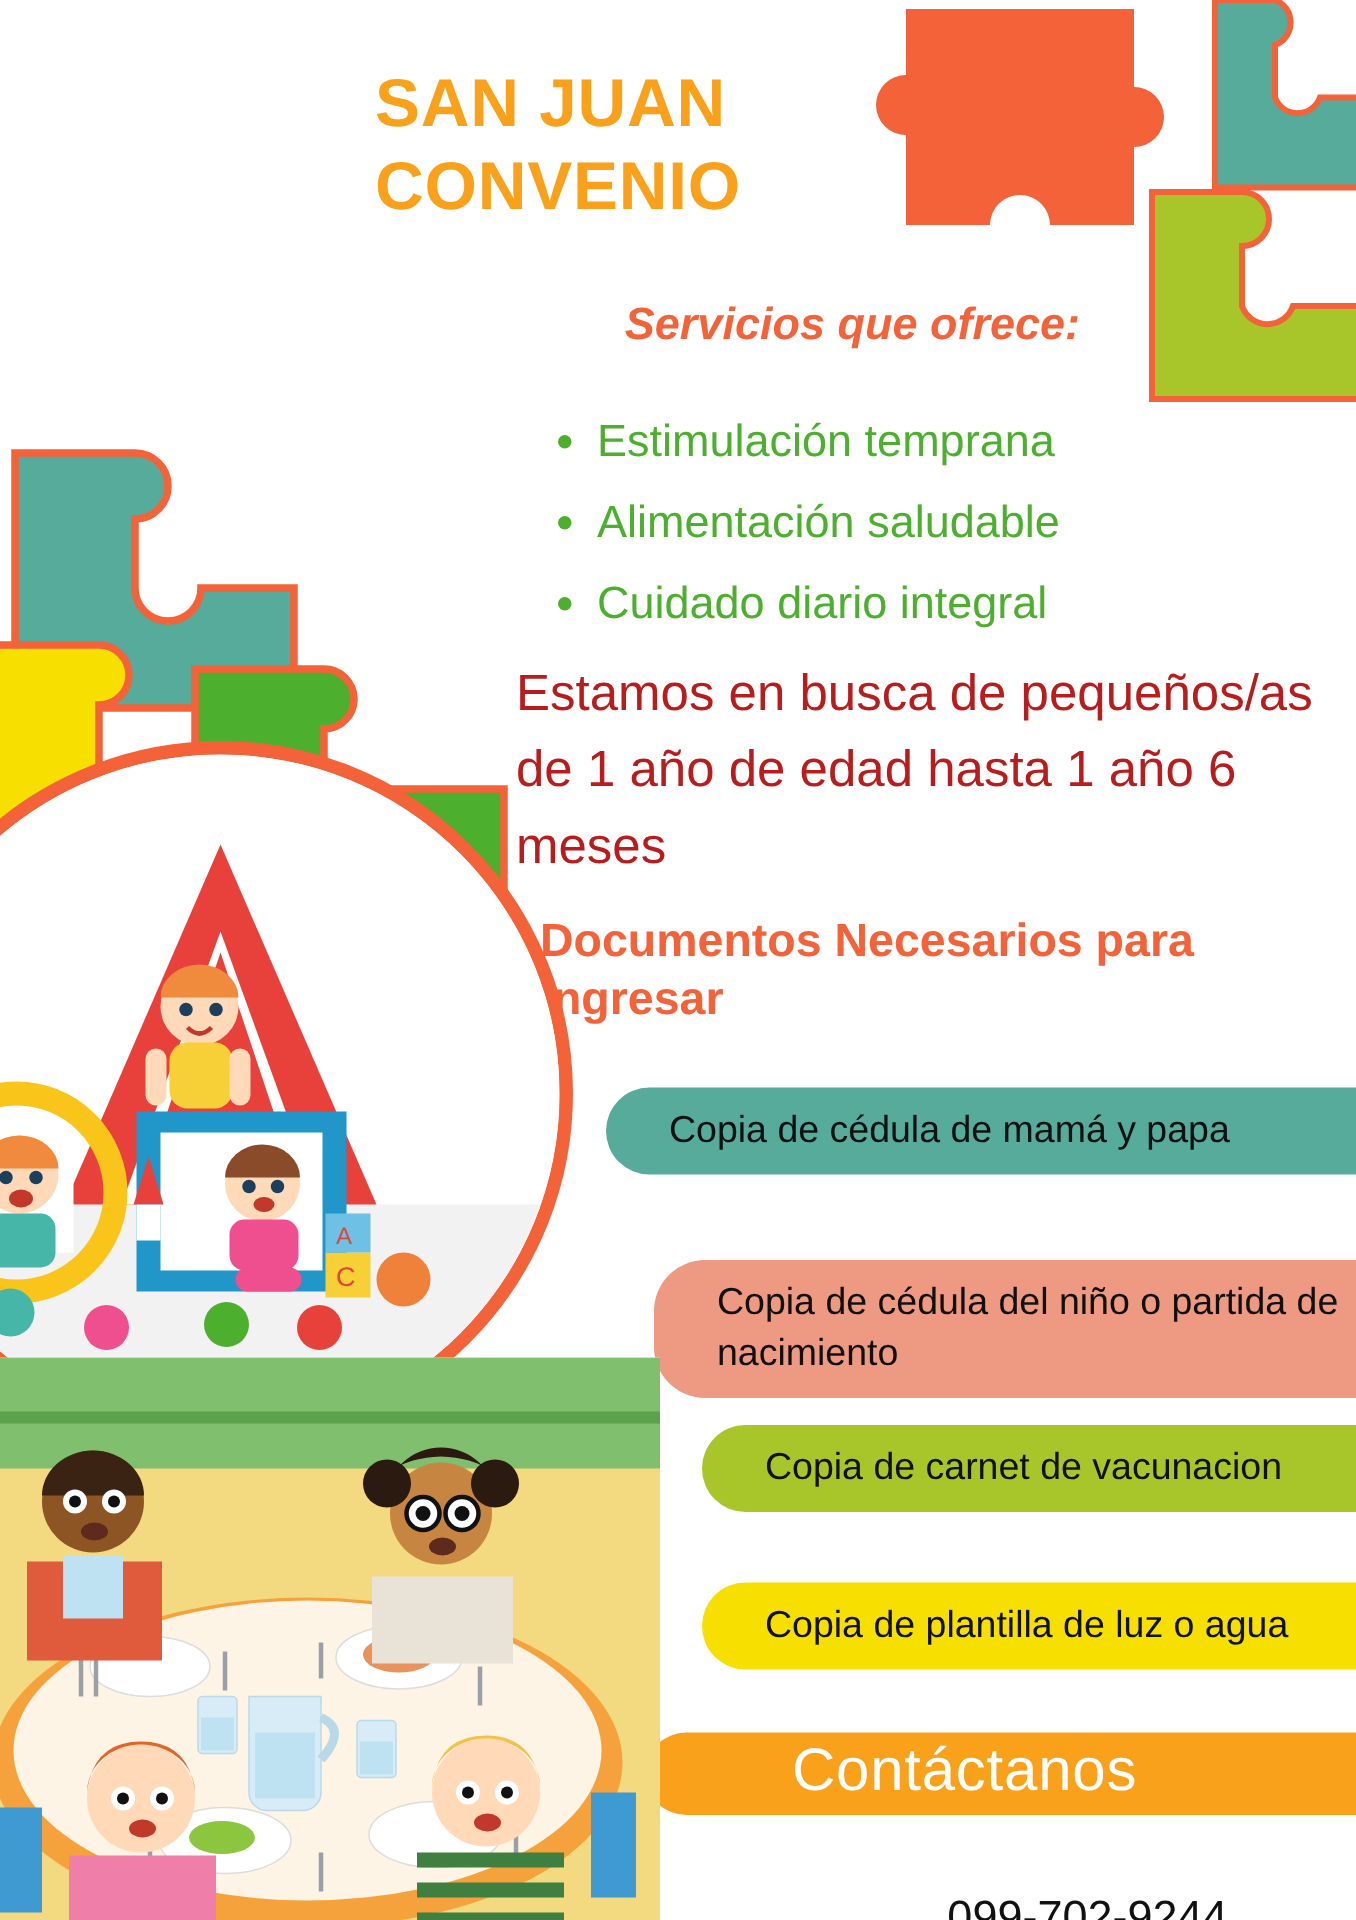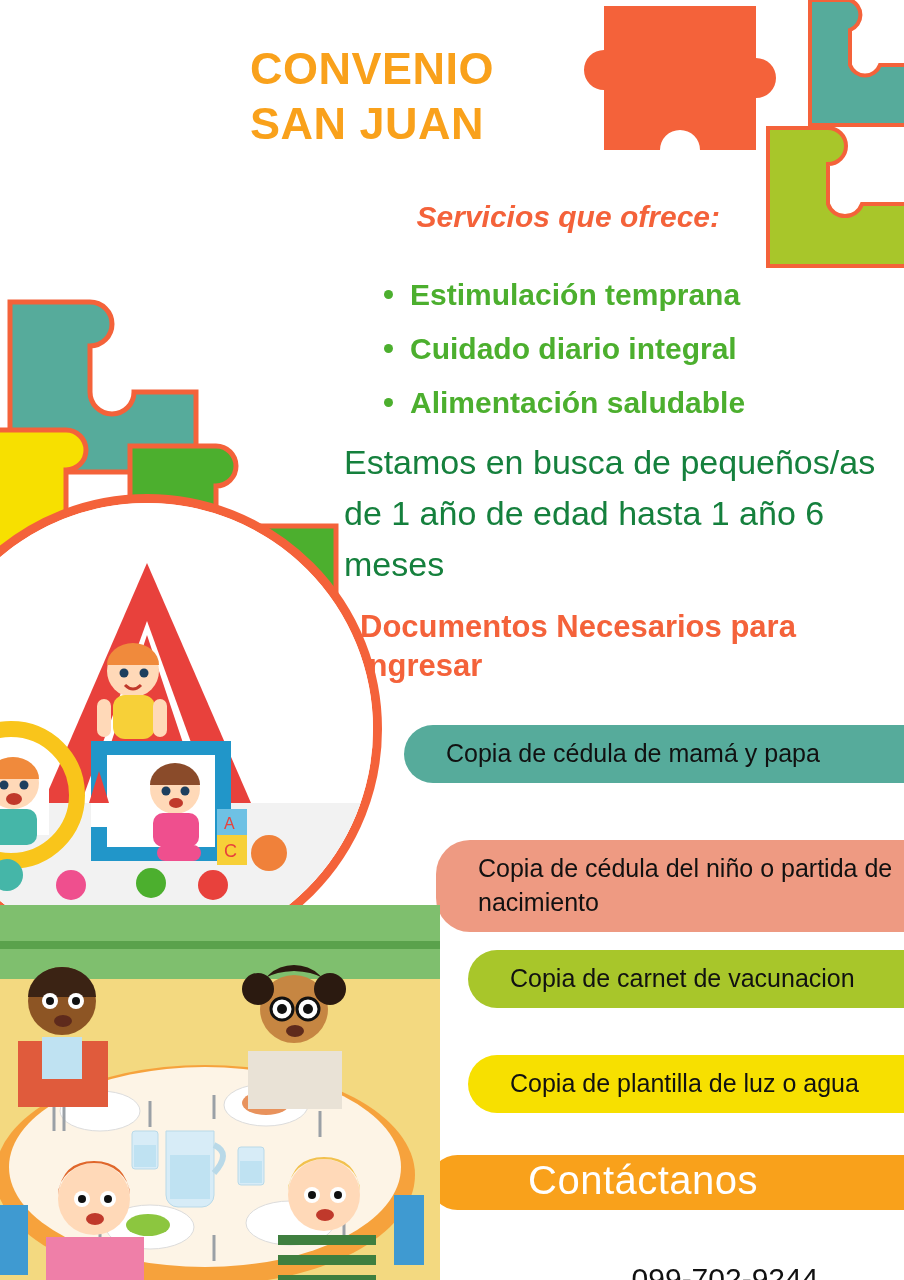--- a/index.html
+++ b/index.html
@@ -47,23 +47,22 @@
     left: 250px; top: 200px;
     width: 470px;
     text-align: right;
     font-size: 30px;
     font-weight: bold;
     font-style: italic;
     color: #f4623a;
   }
   .services-list {
     position: absolute;
-    left: 380px; top: 268px;
+    left: 368px; top: 268px;
     list-style: none;
-    font-weight: bold;
   }
   .services-list li {
     position: relative;
     font-size: 30px;
     color: #4caf2e;
     line-height: 1.8;
     padding-left: 30px;
   }
   .services-list li::before {
     content: "";
@@ -72,21 +71,21 @@
     width: 9px; height: 9px;
     background: #4caf2e;
     border-radius: 50%;
   }
 
   .seeking {
     position: absolute;
     left: 344px; top: 437px;
     width: 548px;
     font-size: 34px;
-    color: #15803d;
+    color: #b91c1c;
     line-height: 1.5;
   }
 
   .docs-title {
     position: absolute;
     left: 360px; top: 608px;
     width: 540px;
     text-align: left;
     font-size: 31px;
     font-weight: bold;
@@ -173,29 +172,29 @@
     <path d="M30,20 h80 a22,22 0 0 1 0,44 h0 v46 a22,22 0 0 0 44,0 v-0 h62 v80 h-186 z" fill="#56ab9b" stroke="#f4623a" stroke-width="5"></path>
   </svg>
   <svg class="puzzle" style="left:-30px; top:420px;" width="250" height="180" viewBox="0 0 250 180">
     <path d="M6,10 h90 a20,20 0 0 1 0,40 v46 a20,20 0 0 0 40,0 v-0 h80 v76 h-216 z" fill="#f7e000" stroke="#f4623a" stroke-width="5"></path>
   </svg>
   <svg class="puzzle" style="left:110px; top:430px;" width="260" height="190" viewBox="0 0 260 190">
     <path d="M20,16 h86 a20,20 0 0 1 0,40 v40 a20,20 0 0 0 40,0 h80 v78 h-206 z" fill="#4caf2e" stroke="#f4623a" stroke-width="5"></path>
   </svg>
 
   <div class="title-block">
+    <div class="title-line">SAN JUAN</div>
     <div class="title-line">CONVENIO</div>
-    <div class="title-line">SAN JUAN</div>
   </div>
 
   <div class="services-title">Servicios que ofrece:</div>
   <ul class="services-list">
     <li>Estimulación temprana</li>
+    <li>Alimentación saludable</li>
     <li>Cuidado diario integral</li>
-    <li>Alimentación saludable</li>
   </ul>
 
   <div class="seeking">Estamos en busca de pequeños/as de 1 año de edad hasta 1 año 6 meses</div>
 
   <div class="docs-title">Documentos Necesarios para Ingresar</div>
   <div class="pill p1">Copia de cédula de mamá y papa</div>
   <div class="pill p2">Copia de cédula del niño o partida de nacimiento</div>
   <div class="pill p3">Copia de carnet de vacunacion</div>
   <div class="pill p4">Copia de plantilla de luz o agua</div>
 

